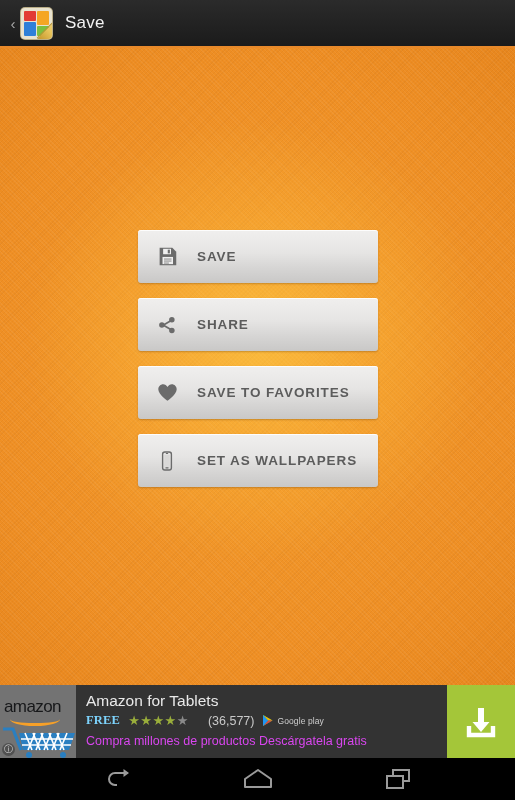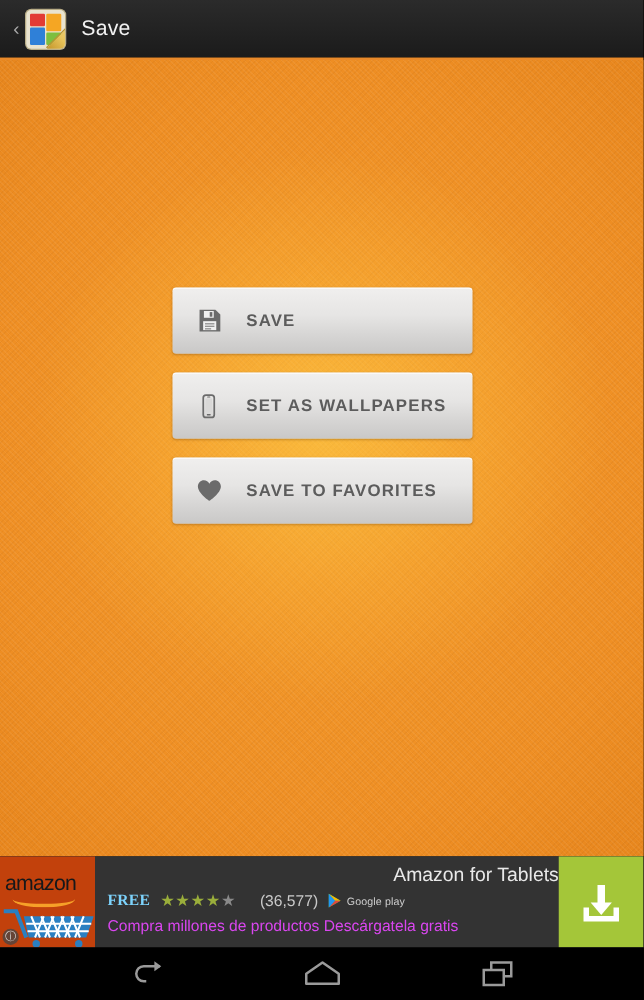--- a/index.html
+++ b/index.html
@@ -146,21 +146,21 @@
     height: 73px;
     background: #333333;
     display: flex;
     overflow: hidden;
     cursor: pointer;
   }
   .ad-thumb {
     position: relative;
     width: 76px;
     height: 73px;
-    background: #c2410c;
+    background: #737373;
     flex: none;
     overflow: hidden;
   }
   .ad-thumb .amz-word {
     position: absolute;
     left: 4px;
     top: 12px;
     font-size: 17px;
     color: #17181a;
     letter-spacing: -0.6px;
@@ -200,21 +200,20 @@
     flex: 1;
     padding: 6px 0 0 10px;
     box-sizing: border-box;
     min-width: 0;
   }
   .ad-title {
     color: #e9e9e9;
     font-size: 15.5px;
     line-height: 19px;
     white-space: nowrap;
-    text-align: right;
   }
   .ad-meta {
     display: flex;
     align-items: center;
     height: 19px;
     margin-top: 1px;
   }
   .ad-free {
     color: #7dd3fc;
     font-size: 12.5px;
@@ -316,40 +315,51 @@
             <rect x="12.3" y="4.2" width="2.4" height="4.2" fill="#6b6b6b"></rect>
             <rect x="6.3" y="12.5" width="12" height="8.2" fill="#efefef"></rect>
             <rect x="8" y="14.3" width="8.6" height="1.2" fill="#8f8f8f"></rect>
             <rect x="8" y="16.6" width="8.6" height="1.2" fill="#8f8f8f"></rect>
             <rect x="8" y="18.9" width="5.6" height="1.2" fill="#8f8f8f"></rect>
           </svg>
         </span>
         <span class="blabel">SAVE</span>
       </div>
 
+      <div class="action-btn">
+        <span class="bicon">
+          <svg width="22" height="22" viewBox="0 0 24 24">
+            <path d="M8.2 11.9 L16.6 7.2 M8.2 12.4 L16.6 17.2" stroke="#6b6b6b" stroke-width="1.9" fill="none"></path>
+            <circle cx="17.3" cy="6.3" r="3.0" fill="#6b6b6b"></circle>
+            <circle cx="6.4" cy="12.1" r="3.0" fill="#6b6b6b"></circle>
+            <circle cx="17.3" cy="18.0" r="3.0" fill="#6b6b6b"></circle>
+          </svg>
+        </span>
+        <span class="blabel">SHARE</span>
+      </div>
+
+      <div class="action-btn">
+        <span class="bicon">
+          <svg width="23" height="23" viewBox="0 0 24 24">
+            <path fill="#6b6b6b" d="M12 20.6 C12 20.6 2.4 14.3 2.4 8.6 C2.4 5.5 4.8 3.3 7.4 3.3 C9.4 3.3 11.1 4.5 12 6.2 C12.9 4.5 14.6 3.3 16.6 3.3 C19.2 3.3 21.6 5.5 21.6 8.6 C21.6 14.3 12 20.6 12 20.6 Z"></path>
+          </svg>
+        </span>
+        <span class="blabel">SAVE TO FAVORITES</span>
+      </div>
 
       <div class="action-btn">
         <span class="bicon">
           <svg width="22" height="22" viewBox="0 0 24 24">
             <rect x="7.2" y="2.2" width="9.6" height="19.6" rx="2.4" ry="2.4" fill="none" stroke="#6b6b6b" stroke-width="1.5"></rect>
             <rect x="9.1" y="5.2" width="5.8" height="12.2" fill="#d9d8d7"></rect>
             <rect x="10.6" y="3.4" width="2.8" height="0.9" rx="0.45" fill="#6b6b6b"></rect>
             <rect x="10.3" y="18.8" width="3.4" height="1.3" rx="0.4" fill="#6b6b6b"></rect>
           </svg>
         </span>
         <span class="blabel">SET AS WALLPAPERS</span>
-      </div>
-
-      <div class="action-btn">
-        <span class="bicon">
-          <svg width="23" height="23" viewBox="0 0 24 24">
-            <path fill="#6b6b6b" d="M12 20.6 C12 20.6 2.4 14.3 2.4 8.6 C2.4 5.5 4.8 3.3 7.4 3.3 C9.4 3.3 11.1 4.5 12 6.2 C12.9 4.5 14.6 3.3 16.6 3.3 C19.2 3.3 21.6 5.5 21.6 8.6 C21.6 14.3 12 20.6 12 20.6 Z"></path>
-          </svg>
-        </span>
-        <span class="blabel">SAVE TO FAVORITES</span>
       </div>
 
     </div>
   </div>
 
   <div class="ad">
     <div class="ad-thumb">
       <div class="amz-word">amazon</div>
       <div class="amz-smile"></div>
       <svg class="cart" viewBox="0 0 74 33">

